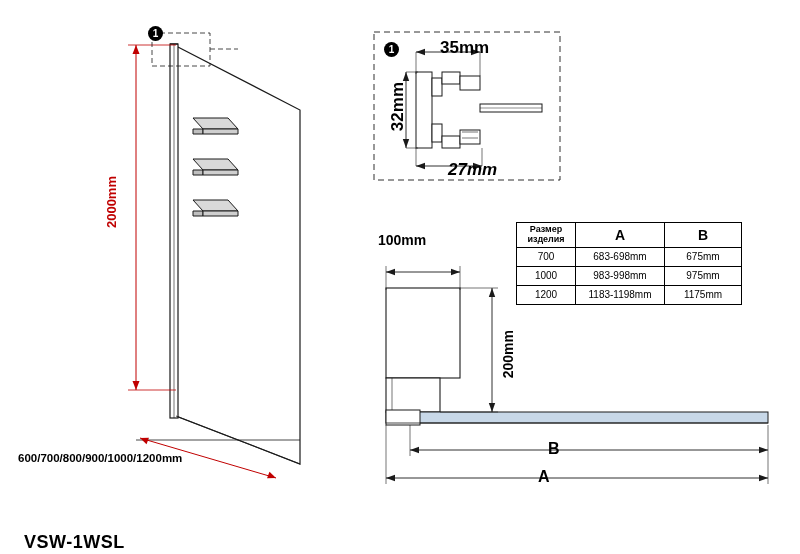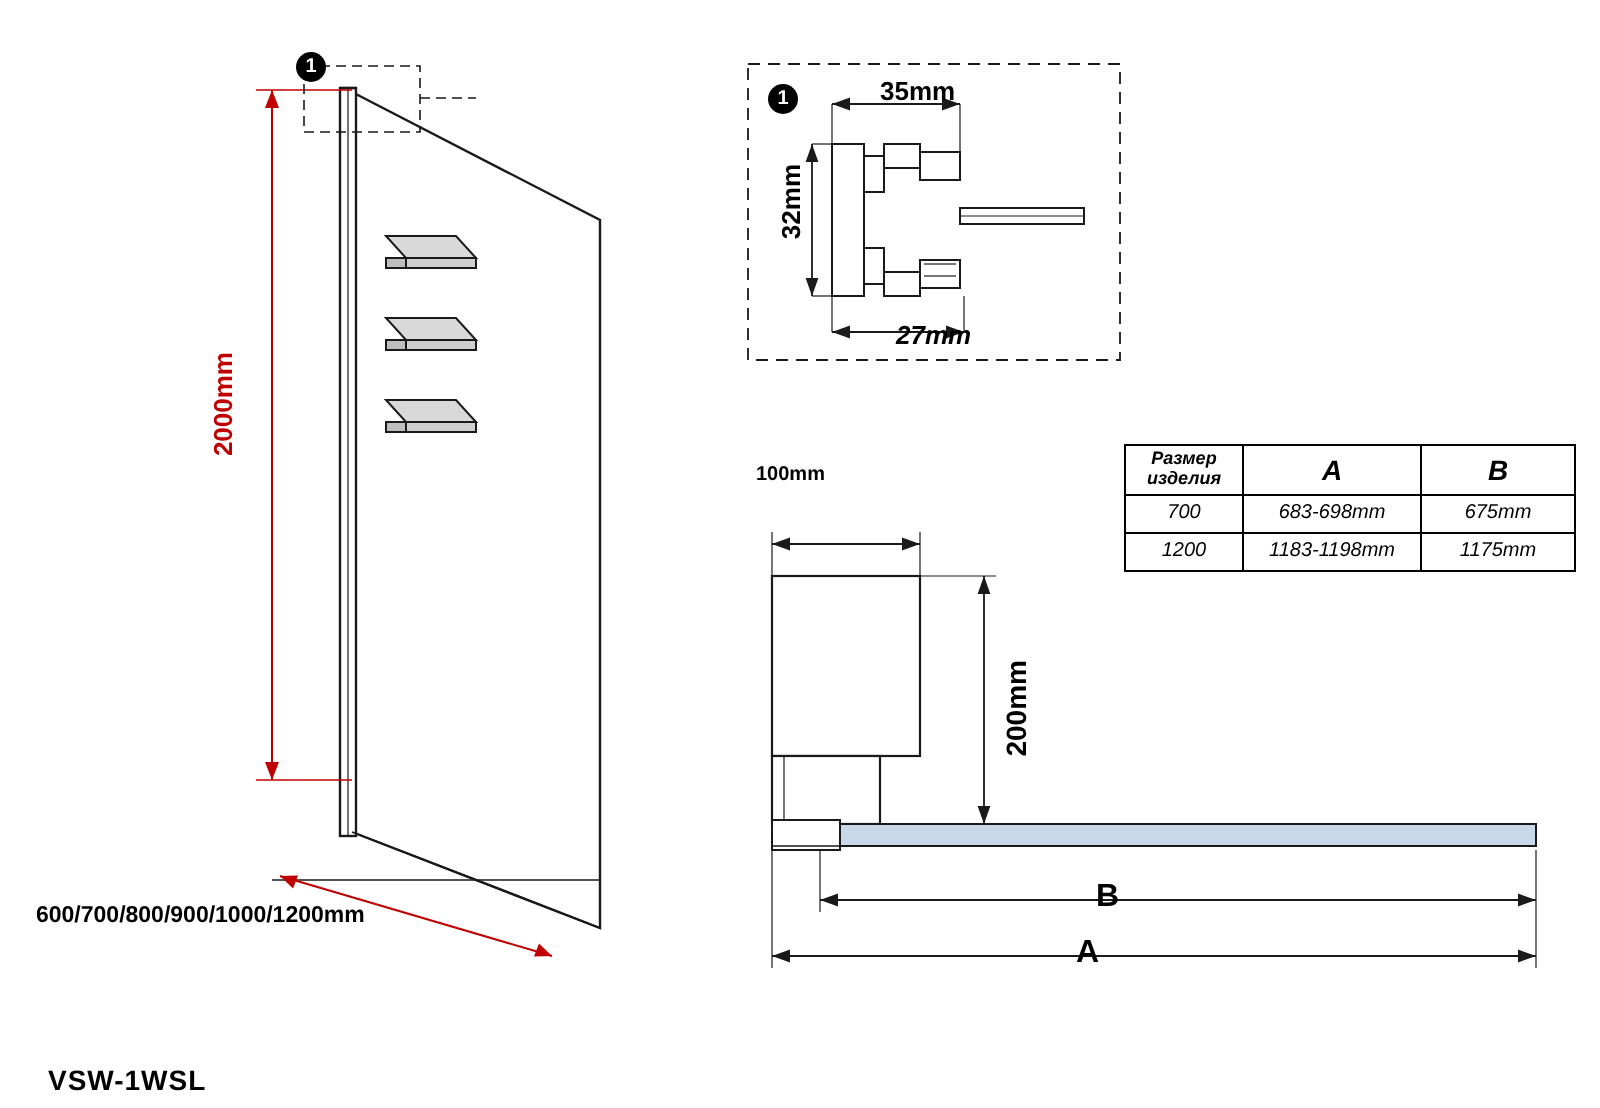--- a/index.html
+++ b/index.html
@@ -6,32 +6,31 @@
   body{
     width:800px;height:554px;
     background:#ffffff;
     font-family:"Liberation Sans", sans-serif;
     position:relative;
     overflow:hidden;
     color:#000;
   }
   .abs{position:absolute;}
   svg{display:block;}
-  .dimtext{position:absolute;font-size:13px;font-weight:bold;color:#000;white-space:nowrap;}
+  .dimtext{position:absolute;font-size:17px;font-weight:bold;color:#000;white-space:nowrap;}
   .dimtext-red{position:absolute;font-size:13px;font-weight:bold;color:#c00000;white-space:nowrap;}
   .vert{writing-mode:vertical-rl;transform:rotate(180deg);}
   .model-name{
     position:absolute;left:24px;top:532px;
-    font-size:14px;font-weight:bold;letter-spacing:0.5px;
+    font-size:18px;font-weight:bold;letter-spacing:0.5px;
   }
   table.sizes{
-    position:absolute;left:562px;top:222px;
+    position:absolute;left:516px;top:222px;
     border-collapse:collapse;
     font-size:10px;
-    font-style:italic;
   }
   table.sizes th, table.sizes td{
     border:1px solid #000;
     text-align:center;
     padding:2px 4px;
     font-weight:normal;
     height:14px;
   }
   table.sizes th{font-weight:bold;}
   table.sizes th.hdr-small{font-size:9px;font-weight:bold;line-height:1.1;width:50px;}
@@ -176,40 +175,45 @@
   <path d="M398,200 l-9,-3.2 l0,6.4 z" fill="#1a1a1a"></path>
   <line x1="40" y1="175" x2="40" y2="206" stroke="#1a1a1a" stroke-width="0.6"></line>
   <line x1="398" y1="175" x2="398" y2="234" stroke="#1a1a1a" stroke-width="0.6"></line>
 
   <line x1="16" y1="228" x2="398" y2="228" stroke="#1a1a1a" stroke-width="0.9"></line>
   <path d="M16,228 l9,-3.2 l0,6.4 z" fill="#1a1a1a"></path>
   <path d="M398,228 l-9,-3.2 l0,6.4 z" fill="#1a1a1a"></path>
   <line x1="16" y1="175" x2="16" y2="234" stroke="#1a1a1a" stroke-width="0.6"></line>
 </svg>
 
-<div class="dimtext" style="left:378px;top:232px;font-size:10px;">100mm</div>
+<div class="dimtext" style="left:378px;top:232px;font-size:14px;">100mm</div>
 <div class="dimtext vert" style="left:500px;top:330px;font-size:14px;">200mm</div>
 <div class="dimtext" style="left:548px;top:440px;font-size:16px;">B</div>
 <div class="dimtext" style="left:538px;top:468px;font-size:16px;">A</div>
 
 <table class="sizes">
   <thead>
     <tr>
       <th class="hdr-small">Размер изделия</th>
       <th class="hdr-big">A</th>
       <th class="hdr-big">B</th>
     </tr>
   </thead>
   <tbody>
     <tr>
       <td class="c0">700</td>
       <td class="c1">683-698mm</td>
       <td class="c2">675mm</td>
     </tr>
     <tr>
+      <td class="c0">1000</td>
+      <td class="c1">983-998mm</td>
+      <td class="c2">975mm</td>
+    </tr>
+    <tr>
       <td class="c0">1200</td>
       <td class="c1">1183-1198mm</td>
       <td class="c2">1175mm</td>
     </tr>
   </tbody>
 </table>
 
 <div class="model-name">VSW-1WSL</div>
 
 </body></html>

